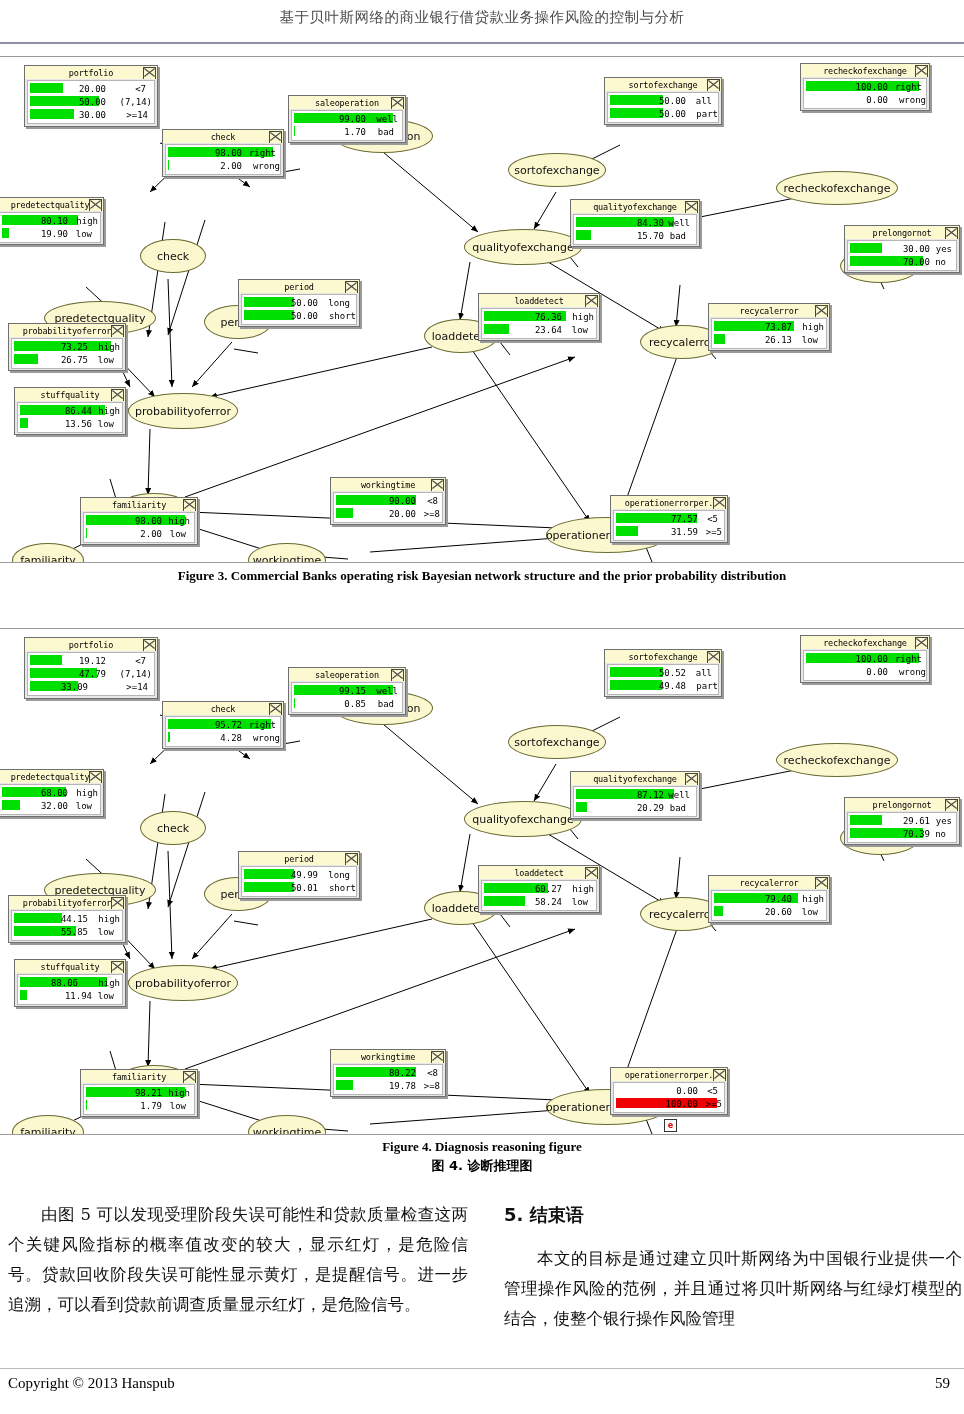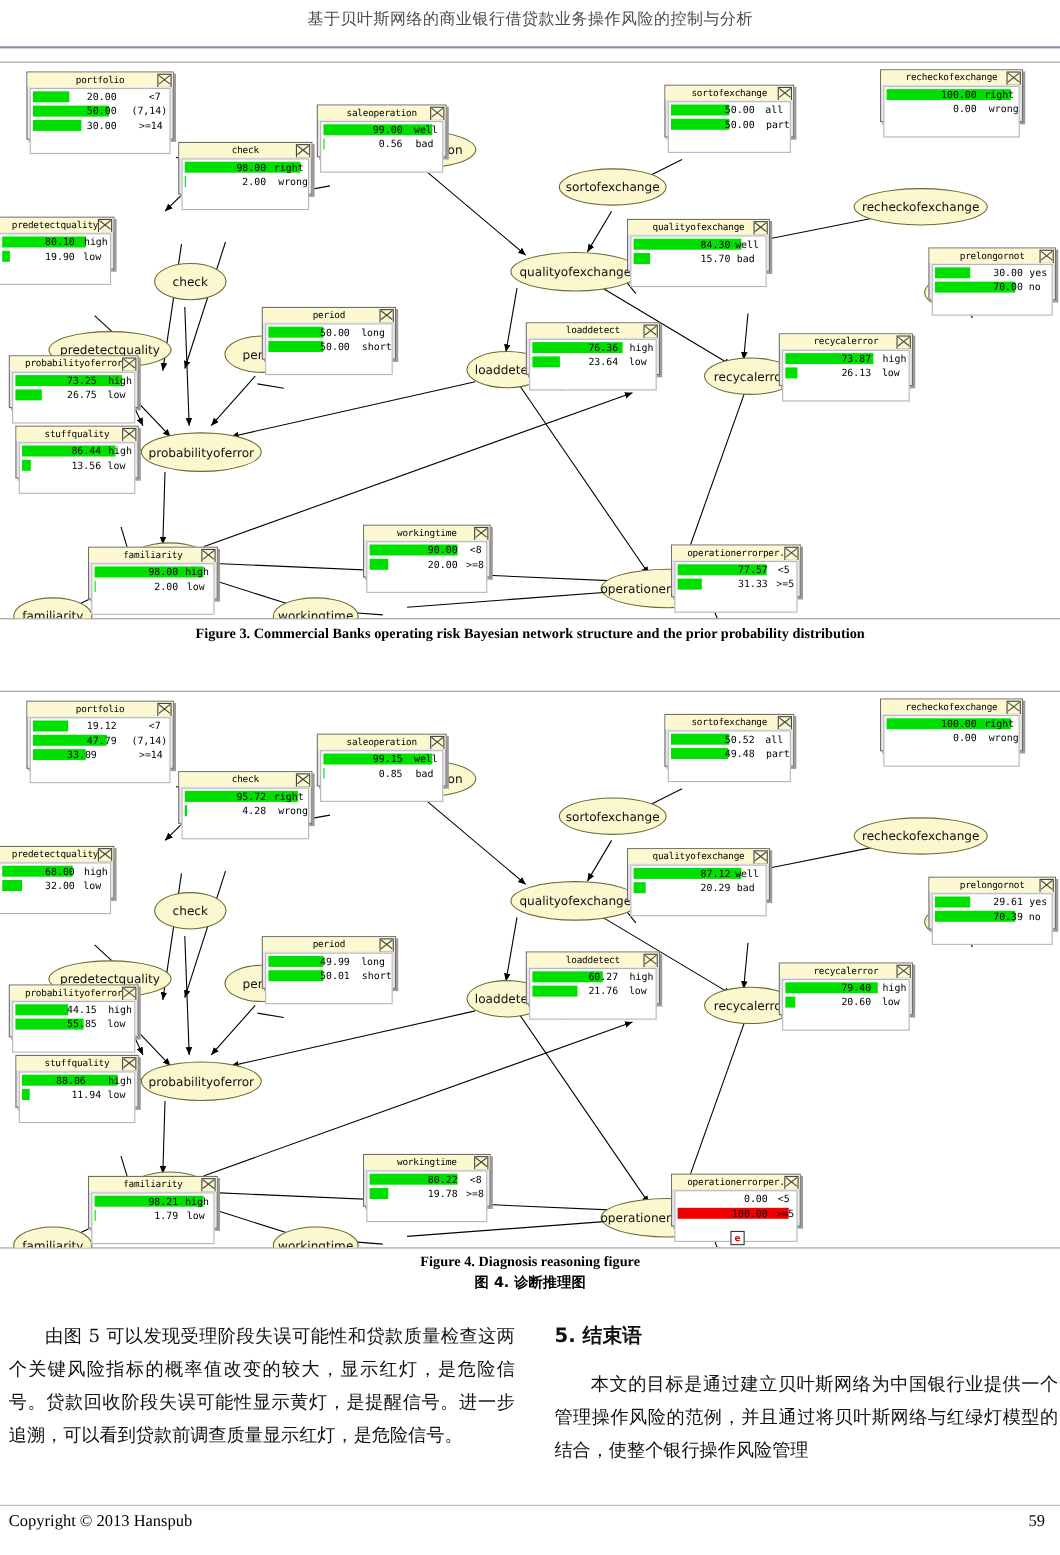--- a/index.html
+++ b/index.html
@@ -84,21 +84,21 @@
   }
   .mon .title .tx::before,.mon .title .tx::after{
     content:"";position:absolute;left:-1px;top:4px;width:13px;height:1px;background:#444;
   }
   .mon .title .tx::before{transform:rotate(38deg);}
   .mon .title .tx::after{transform:rotate(-38deg);}
   .mon .body{
     background:#fff;
     border:1px solid #b5b5b5;
     margin:1px 2px 3px 2px;
-    padding:1px 0 18px 0;
+    padding:1px 0 2px 0;
   }
   .row{
     position:relative;
     height:13px;
     display:flex;align-items:center;
   }
   .bar{
     position:absolute;left:2px;top:1px;height:10px;
     background:#00e000;
     border:0;
@@ -319,21 +319,21 @@
             <span class="tx"></span>
           </div>
         <div class="body">
           <div class="row">
               <span class="bar" style="width:90%"></span>
               <span class="val" style="right:36px">99.00</span>
               <span class="lbl" style="right:4px">well</span>
             </div>
           <div class="row">
               <span class="bar" style="width:0.8%"></span>
-              <span class="val" style="right:36px">0.56</span>
+              <span class="val" style="right:36px">1.70</span>
               <span class="lbl" style="right:8px">bad</span>
             </div>
         </div>
       </div>
 
       <div class="mon" style="left:604px;top:20px;width:118px;height:48px;">
         <div class="title">
             <span>sortofexchange</span>
             <span class="tx"></span>
           </div>
@@ -566,21 +566,21 @@
             <span class="tx"></span>
           </div>
         <div class="body">
           <div class="row">
               <span class="bar" style="width:74%"></span>
               <span class="val" style="right:26px">77.57</span>
               <span class="lbl" style="right:6px">&lt;5</span>
             </div>
           <div class="row">
               <span class="bar" style="width:20%"></span>
-              <span class="val" style="right:26px">31.33</span>
+              <span class="val" style="right:26px">31.59</span>
               <span class="lbl" style="right:2px">&gt;=5</span>
             </div>
         </div>
       </div>
     </div>
   </div>
 
   <div class="caption" id="cap3">
     <div class="cap-en">Figure 3. Commercial Banks operating risk Bayesian network structure and the prior probability distribution</div>
   </div>
@@ -871,21 +871,21 @@
             <span class="tx"></span>
           </div>
         <div class="body">
           <div class="row">
               <span class="bar" style="width:56%"></span>
               <span class="val" style="right:34px">60.27</span>
               <span class="lbl" style="right:2px">high</span>
             </div>
           <div class="row">
               <span class="bar" style="width:36%"></span>
-              <span class="val" style="right:34px">21.76</span>
+              <span class="val" style="right:34px">58.24</span>
               <span class="lbl" style="right:8px">low</span>
             </div>
         </div>
       </div>
 
       <div class="mon" style="left:708px;top:246px;width:122px;height:48px;">
         <div class="title">
             <span>recycalerror</span>
             <span class="tx"></span>
           </div>

